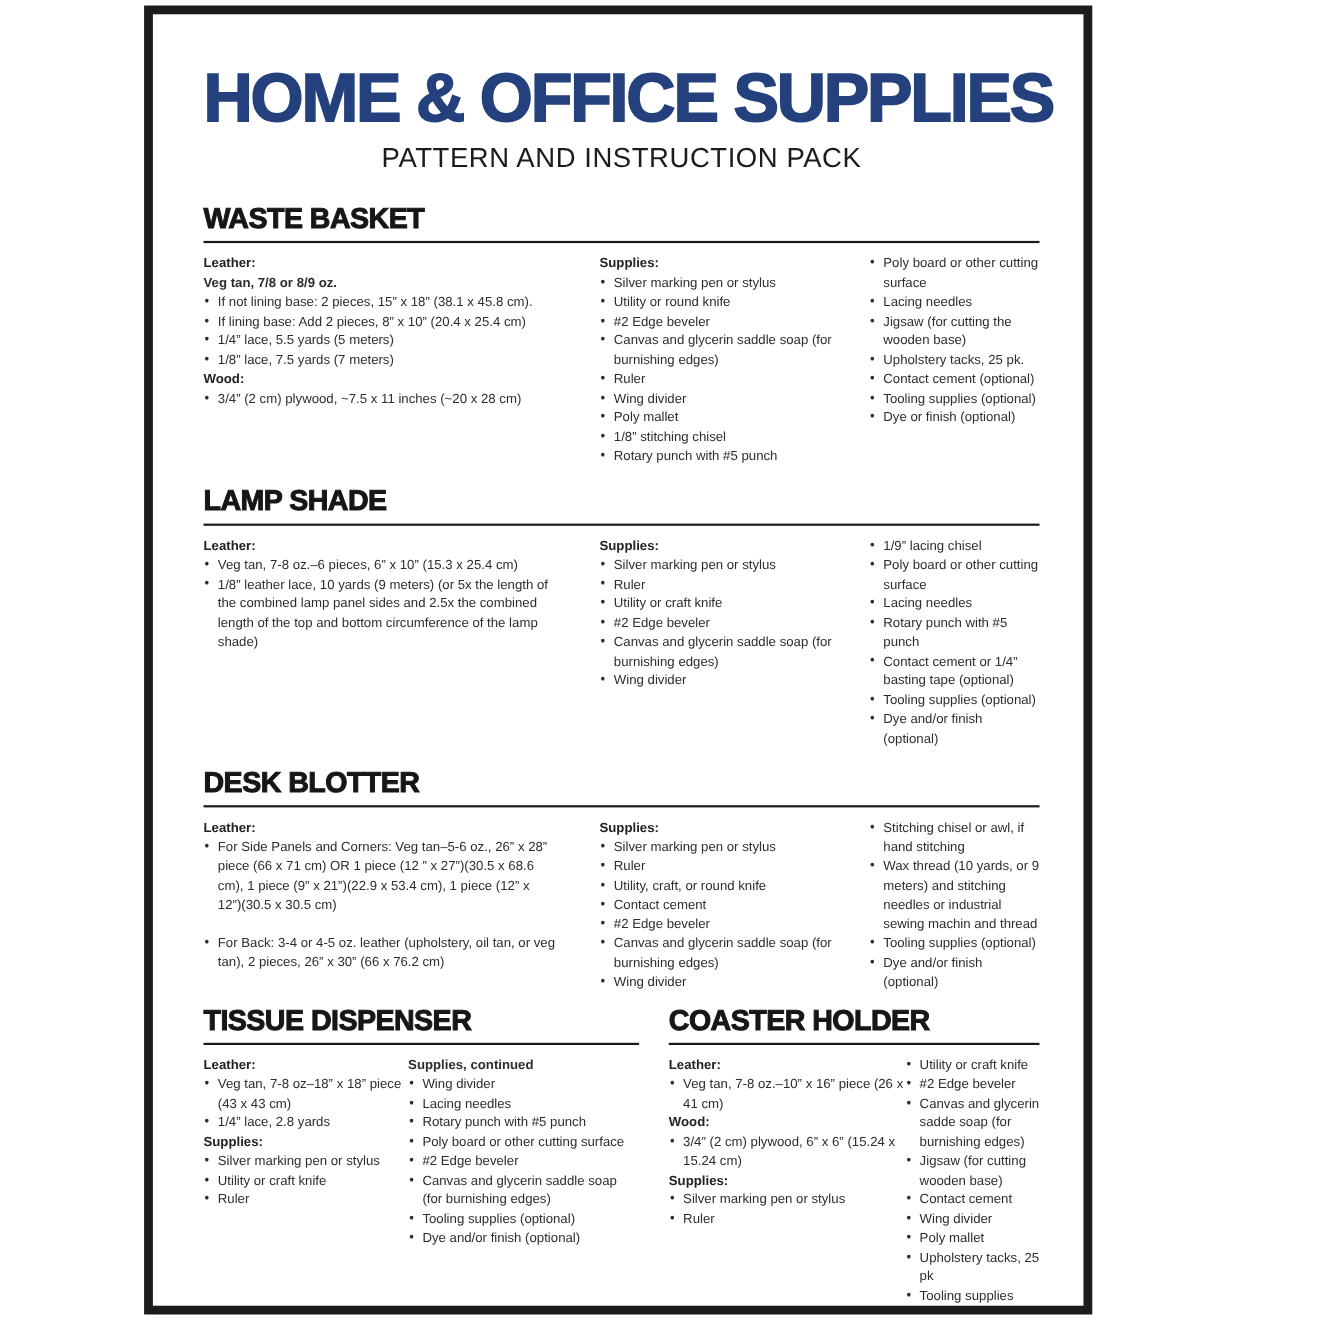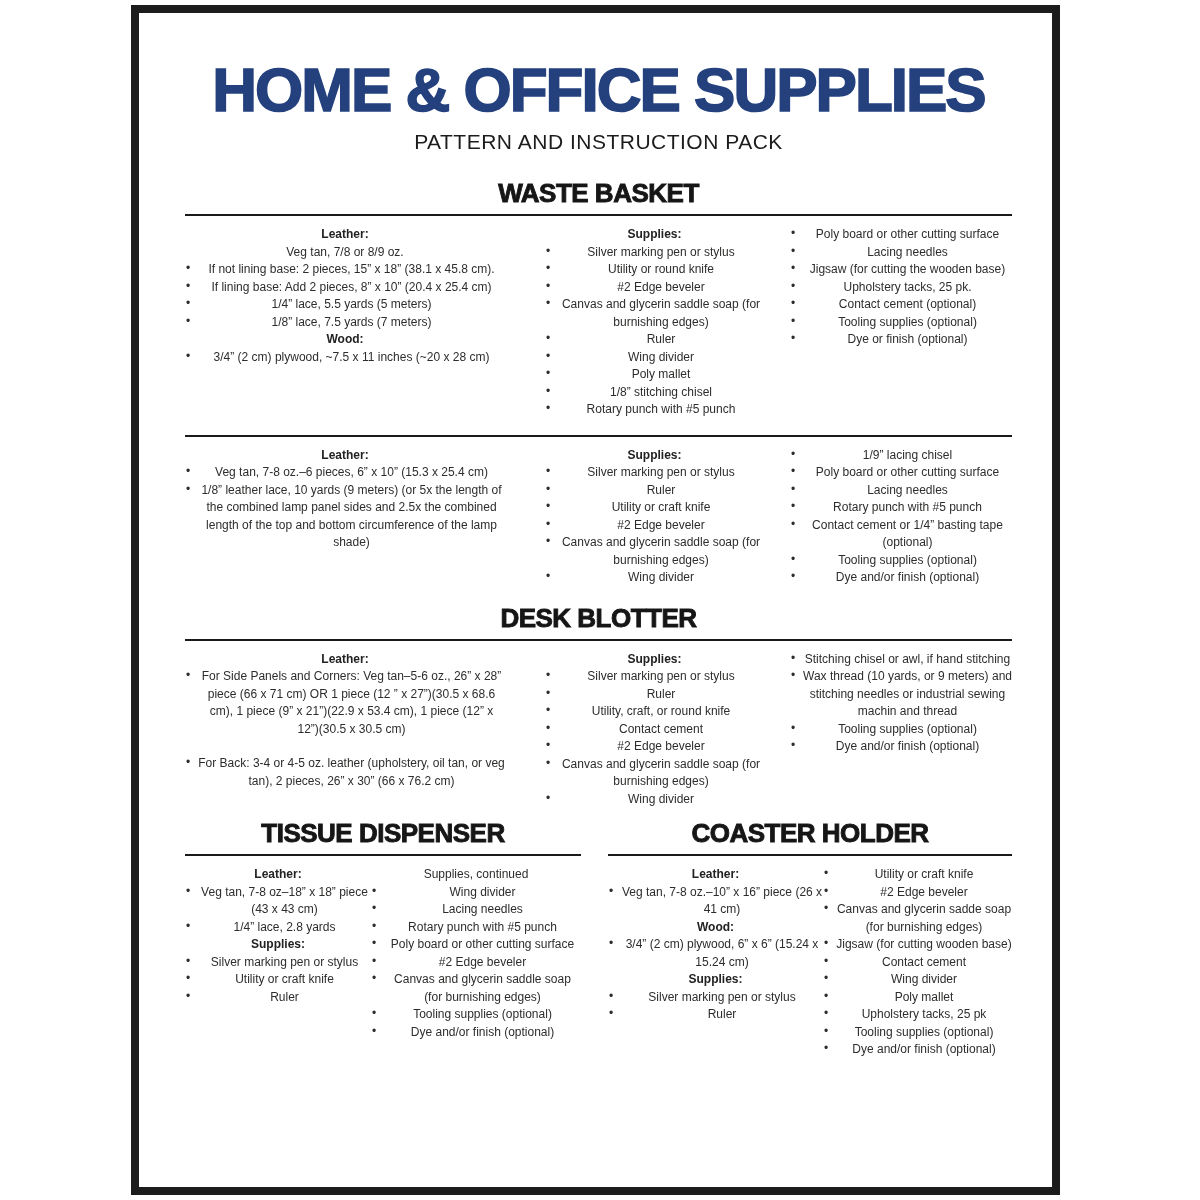--- a/index.html
+++ b/index.html
@@ -2,43 +2,43 @@
 <html><head>
 <meta charset="utf-8">
 <style>
   html,body { margin:0; padding:0; }
   body {
     width:1200px; height:1200px; background:#ffffff; position:relative;
     font-family:"Liberation Sans", sans-serif;
     -webkit-font-smoothing:antialiased;
   }
   .frame {
-    position:absolute; left:131px; top:5px; width:929px; height:1190px;
+    position:absolute; left:131px; top:5px; width:862px; height:1190px;
     box-sizing:border-box; border:8px solid #1c1c1c; background:#fff;
     padding:0 40px 0 46px; overflow:hidden;
   }
   header { text-align:center; padding-top:44px; }
   .title {
     font-size:62px; font-weight:700; line-height:1.05;
     color:#24417e; letter-spacing:-2px; -webkit-text-stroke:1.6px #24417e;
     white-space:nowrap;
   }
   .subtitle {
-    font-size:21px; font-weight:400; color:#1c1c1c;
+    font-size:25px; font-weight:400; color:#1c1c1c;
     margin-top:8px; letter-spacing:0.5px;
   }
-  .sec { margin-top:24px;text-align:center; }
+  .sec { margin-top:24px; }
   .sec h2 {
     font-size:26px; font-weight:700; color:#161616; margin:0;
     letter-spacing:-0.5px; -webkit-text-stroke:0.9px #161616;
   }
   .rule { border:none; border-top:2.5px solid #1a1a1a; margin:5px 0 10px 0; }
   .body { font-size:12px; line-height:17.5px; color:#2e2d2c; }
   .lbl { font-weight:700; color:#222; }
-  .plain { font-weight:400; }
+  .plain { font-weight:700; }
   .li { position:relative; padding-left:13px; }
   .marker { position:absolute; left:1px; top:-1px; }
   .spacer { height:17px; }
   .cols { display:grid; }
   .cols3 { grid-template-columns:360px 245px 1fr; }
   .cols3 > .col:nth-child(1){ padding-right:40px; }
   .cols3 > .col:nth-child(2){ padding-right:26px; }
   #sec-lamp-shade { margin-top:16px; }
   #sec-desk-blotter { margin-top:16px; }
   .two-up { display:grid; grid-template-columns:396px 1fr; column-gap:27px; margin-top:10px; }
@@ -88,20 +88,21 @@
           <div class="li"><span class="marker">•</span><span class="txt">Jigsaw (for cutting the wooden base)</span></div>
           <div class="li"><span class="marker">•</span><span class="txt">Upholstery tacks,  25 pk.</span></div>
           <div class="li"><span class="marker">•</span><span class="txt">Contact cement (optional)</span></div>
           <div class="li"><span class="marker">•</span><span class="txt">Tooling supplies (optional)</span></div>
           <div class="li"><span class="marker">•</span><span class="txt">Dye or finish (optional)</span></div>
         </div>
       </div>
   </section>
 
   <section class="sec" id="sec-lamp-shade">
+    <h2>LAMP SHADE</h2>
     <hr class="rule">
     <div class="cols cols3 body">
         <div class="col">
           <div class="lbl">Leather:</div>
           <div class="li"><span class="marker">•</span><span class="txt">Veg tan, 7-8 oz.–6 pieces, 6” x 10” (15.3 x 25.4 cm)</span></div>
           <div class="li"><span class="marker">•</span><span class="txt">1/8” leather lace, 10 yards (9 meters) (or 5x the length of the combined lamp panel sides and 2.5x the combined length of the top and bottom circumference of the lamp shade)</span></div>
         </div>
         <div class="col">
           <div class="lbl">Supplies:</div>
           <div class="li"><span class="marker">•</span><span class="txt">Silver marking pen or stylus</span></div>

